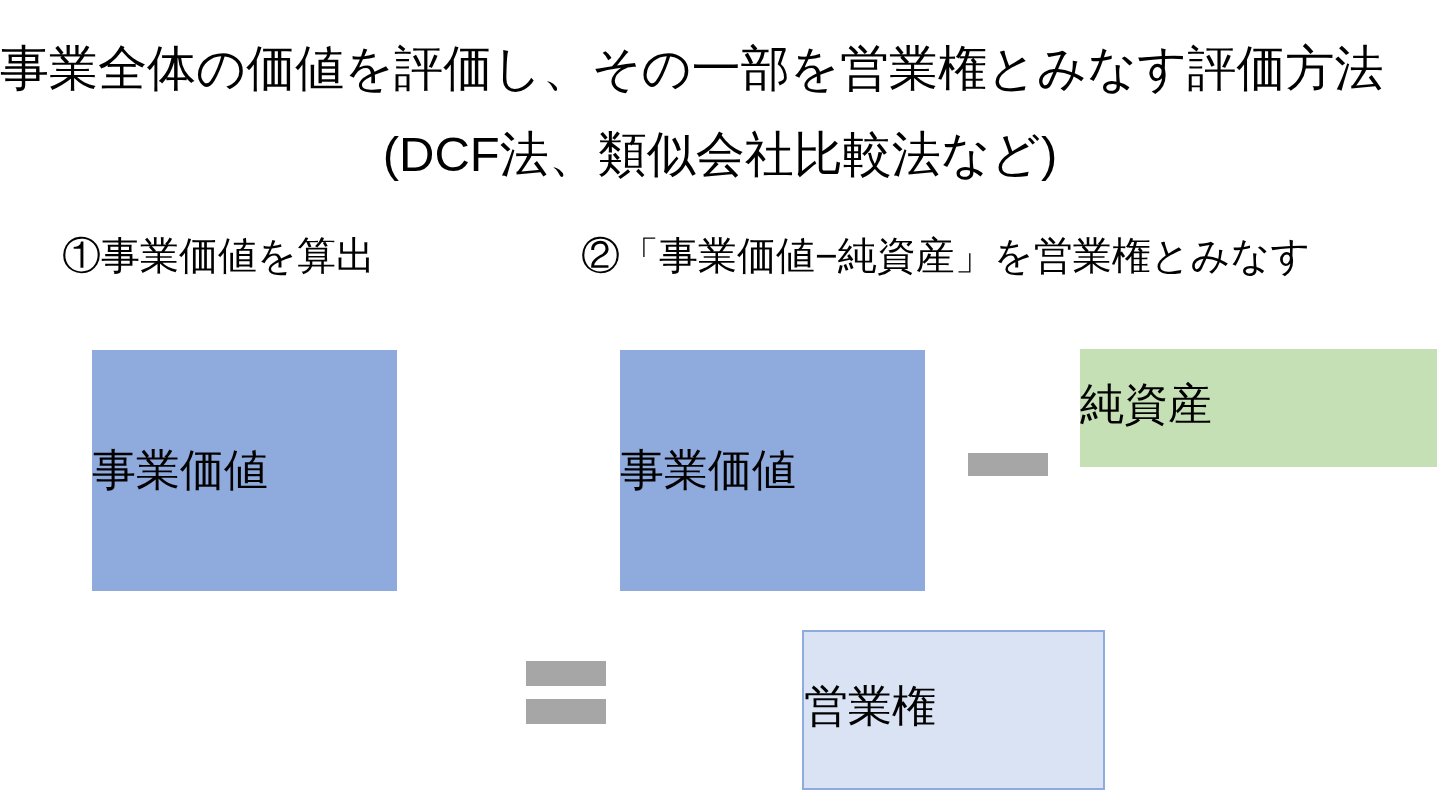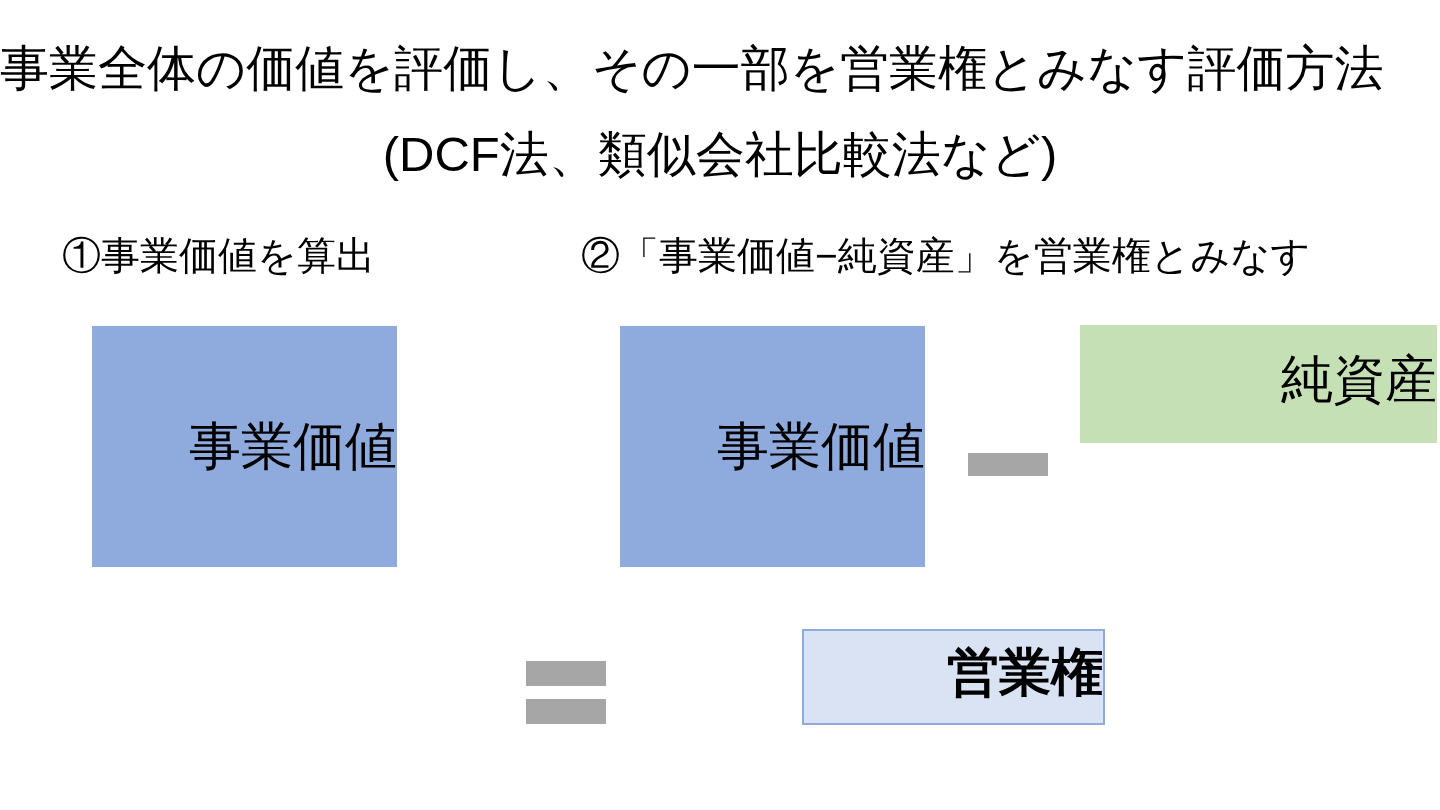--- a/index.html
+++ b/index.html
@@ -41,38 +41,39 @@
     font-size: 39px;
     line-height: 48px;
     white-space: nowrap;
   }
   .step1 { left: 62px;  top: 232px; }
   .step2 { left: 581px; top: 232px; }
   .box {
     position: absolute;
     display: flex;
     align-items: center;
-    justify-content: flex-end;
-    font-size: 52px;
+    justify-content: flex-start;
+    font-size: 44px;
+    margin-top: 24px;
   }
   .box-blue {
     background: var(--blue_box, #8FAADC);
   }
   .box1 { left: 92px;  top: 326px; width: 305px; height: 241px; }
   .box2 { left: 620px; top: 326px; width: 305px; height: 241px; }
   .box-green {
     background: var(--green_box, #C5E0B4);
     left: 1080px; top: 325px; width: 357px; height: 118px;
   }
   .box-green span { position: relative; top: -4px; }
   .box-goodwill {
     background: var(--goodwill_fill, #DAE3F3);
     border: 2px solid var(--goodwill_border, #8FAADC);
-    left: 802px; top: 629px; width: 303px; height: 96px;
-    font-weight: 700;
+    left: 802px; top: 606px; width: 303px; height: 160px;
+    font-weight: 400;
     box-sizing: border-box;
   }
   .box-goodwill span { position: relative; top: -4px; }
   .minus-bar {
     position: absolute;
     left: 968px; top: 453px; width: 80px; height: 23px;
     background: var(--operator_gray, #A6A6A6);
   }
   .equals {
     position: absolute;

